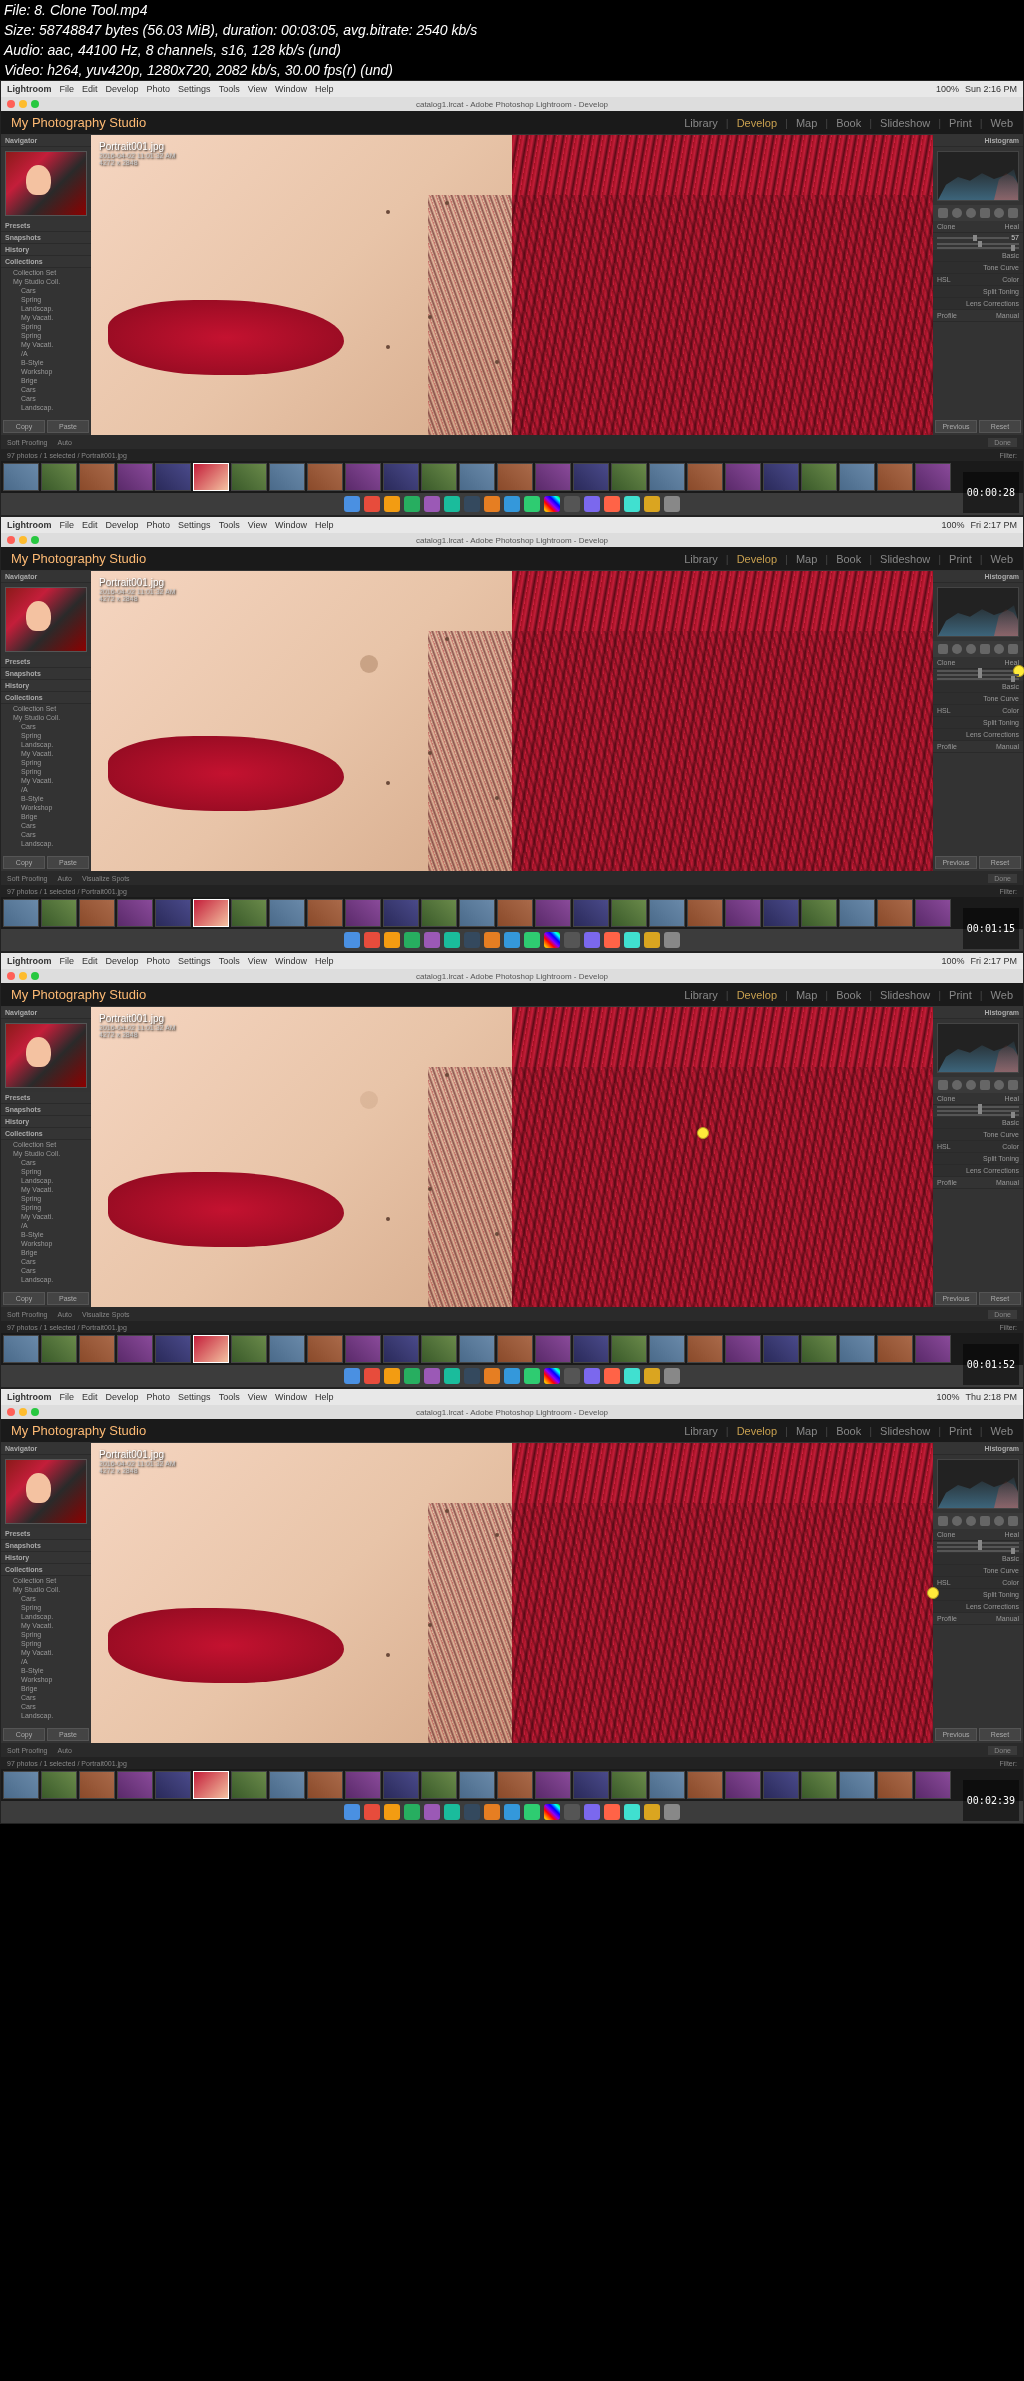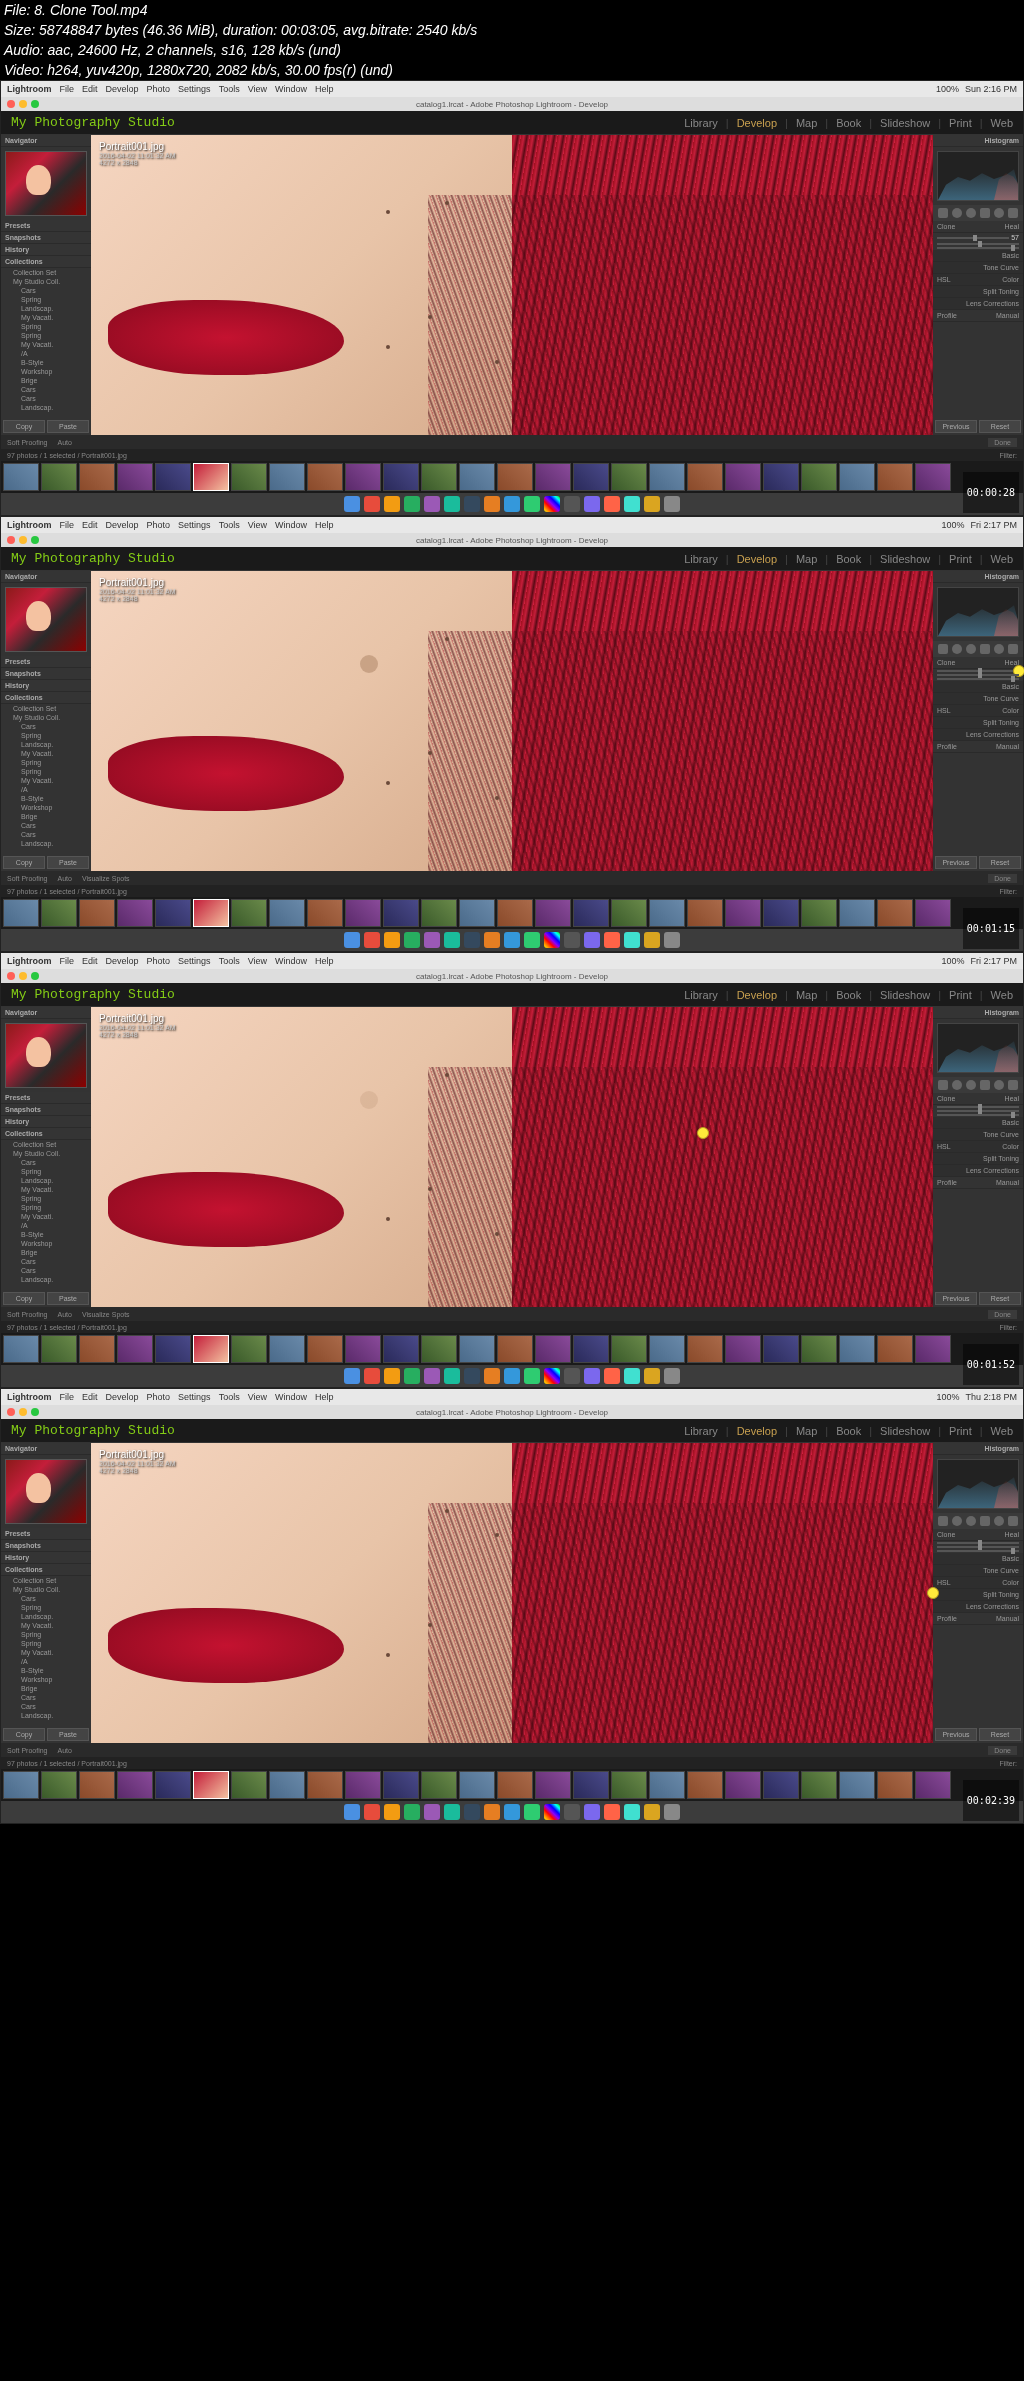--- a/index.html
+++ b/index.html
@@ -8,21 +8,21 @@
 .frame { position: relative; border: 1px solid #222; }
 .menubar { background: #e8e8e8; height: 16px; display: flex; align-items: center; padding: 0 6px; font-size: 9px; color: #333; }
 .menubar .app-name { font-weight: bold; margin-right: 8px; }
 .menubar .menu-item { margin-right: 8px; }
 .menubar .right { margin-left: auto; display: flex; gap: 6px; align-items: center; }
 .titlebar { background: #ddd; height: 14px; display: flex; align-items: center; justify-content: center; font-size: 8px; color: #555; position: relative; }
 .traffic { position: absolute; left: 6px; display: flex; gap: 4px; }
 .traffic span { width: 8px; height: 8px; border-radius: 50%; display: inline-block; }
 .tr-red { background: #ff5f57; } .tr-yel { background: #febc2e; } .tr-grn { background: #28c840; }
 .module-bar { background: #1a1a1a; height: 24px; display: flex; align-items: center; padding: 0 10px; border-bottom: 1px solid #333; }
-.studio-name { font-family: Liberation Mono, monospace; font-size: 13px; color: #84cc16; }
+.studio-name { font-family: Liberation Sans, sans-serif; font-size: 13px; color: #fdba74; }
 .modules { margin-left: auto; display: flex; gap: 8px; font-size: 11px; }
 .module { color: #888; cursor: pointer; }
 .module.active { color: #c8a050; }
 .module-sep { color: #444; }
 .workspace { display: flex; height: 300px; background: #2e2e2e; }
 .left-panel { width: 90px; background: #333; display: flex; flex-direction: column; font-size: 7px; }
 .nav-thumb { height: 65px; margin: 4px; background: linear-gradient(135deg, #8b1a1a 0%, #c41e3a 30%, #2a2a2a 60%, #8b0000 100%); position: relative; border: 1px solid #555; }
 .nav-thumb::after { content: ''; position: absolute; top: 20%; left: 25%; width: 25px; height: 30px; background: #f4c2a1; border-radius: 50% 50% 40% 40%; }
 .panel-section { background: #3a3a3a; padding: 2px 4px; border-bottom: 1px solid #2a2a2a; color: #aaa; }
 .panel-section.header { background: #343434; font-weight: bold; }
@@ -67,22 +67,22 @@
 .fs-thumb.port { background: linear-gradient(135deg, #c41e3a, #f4c2a1); }
 .dock { height: 22px; background: rgba(200,200,200,0.3); display: flex; justify-content: center; align-items: center; gap: 4px; padding: 2px; }
 .dock-icon { width: 16px; height: 16px; border-radius: 3px; }
 .di1{background:#4a90e2;}.di2{background:#e74c3c;}.di3{background:#f39c12;}.di4{background:#27ae60;}.di5{background:#9b59b6;}.di6{background:#1abc9c;}.di7{background:#34495e;}.di8{background:#e67e22;}.di9{background:#3498db;}.di10{background:#2ecc71;}.di11{background:linear-gradient(45deg,#ff0,#f80,#f00,#80f,#00f,#0ff,#0f0);}.di12{background:#555;}.di13{background:#7b68ee;}.di14{background:#ff6347;}.di15{background:#40e0d0;}.di16{background:#daa520;}.di17{background:#888;}
 .timestamp { position: absolute; bottom: 2px; right: 4px; font-size: 10px; color: #fff; background: rgba(0,0,0,0.5); padding: 15px 4px; font-family: monospace; }
 </style>
 </head>
 <body>
 
 <div class="info-text">File: 8. Clone Tool.mp4</div>
-<div class="info-text">Size: 58748847 bytes (46.36 MiB), duration: 00:03:05, avg.bitrate: 2540 kb/s</div>
-<div class="info-text">Audio: aac, 24600 Hz, 2 channels, s16, 128 kb/s (und)</div>
+<div class="info-text">Size: 58748847 bytes (56.03 MiB), duration: 00:03:05, avg.bitrate: 2540 kb/s</div>
+<div class="info-text">Audio: aac, 44100 Hz, 8 channels, s16, 128 kb/s (und)</div>
 <div class="info-text">Video: h264, yuv420p, 1280x720, 2082 kb/s, 30.00 fps(r) (und)</div>
 
 <div class="frame">
   <div class="menubar">
     <span class="app-name">Lightroom</span>
     <span class="menu-item">File</span>
     <span class="menu-item">Edit</span>
     <span class="menu-item">Develop</span>
     <span class="menu-item">Photo</span>
     <span class="menu-item">Settings</span>

